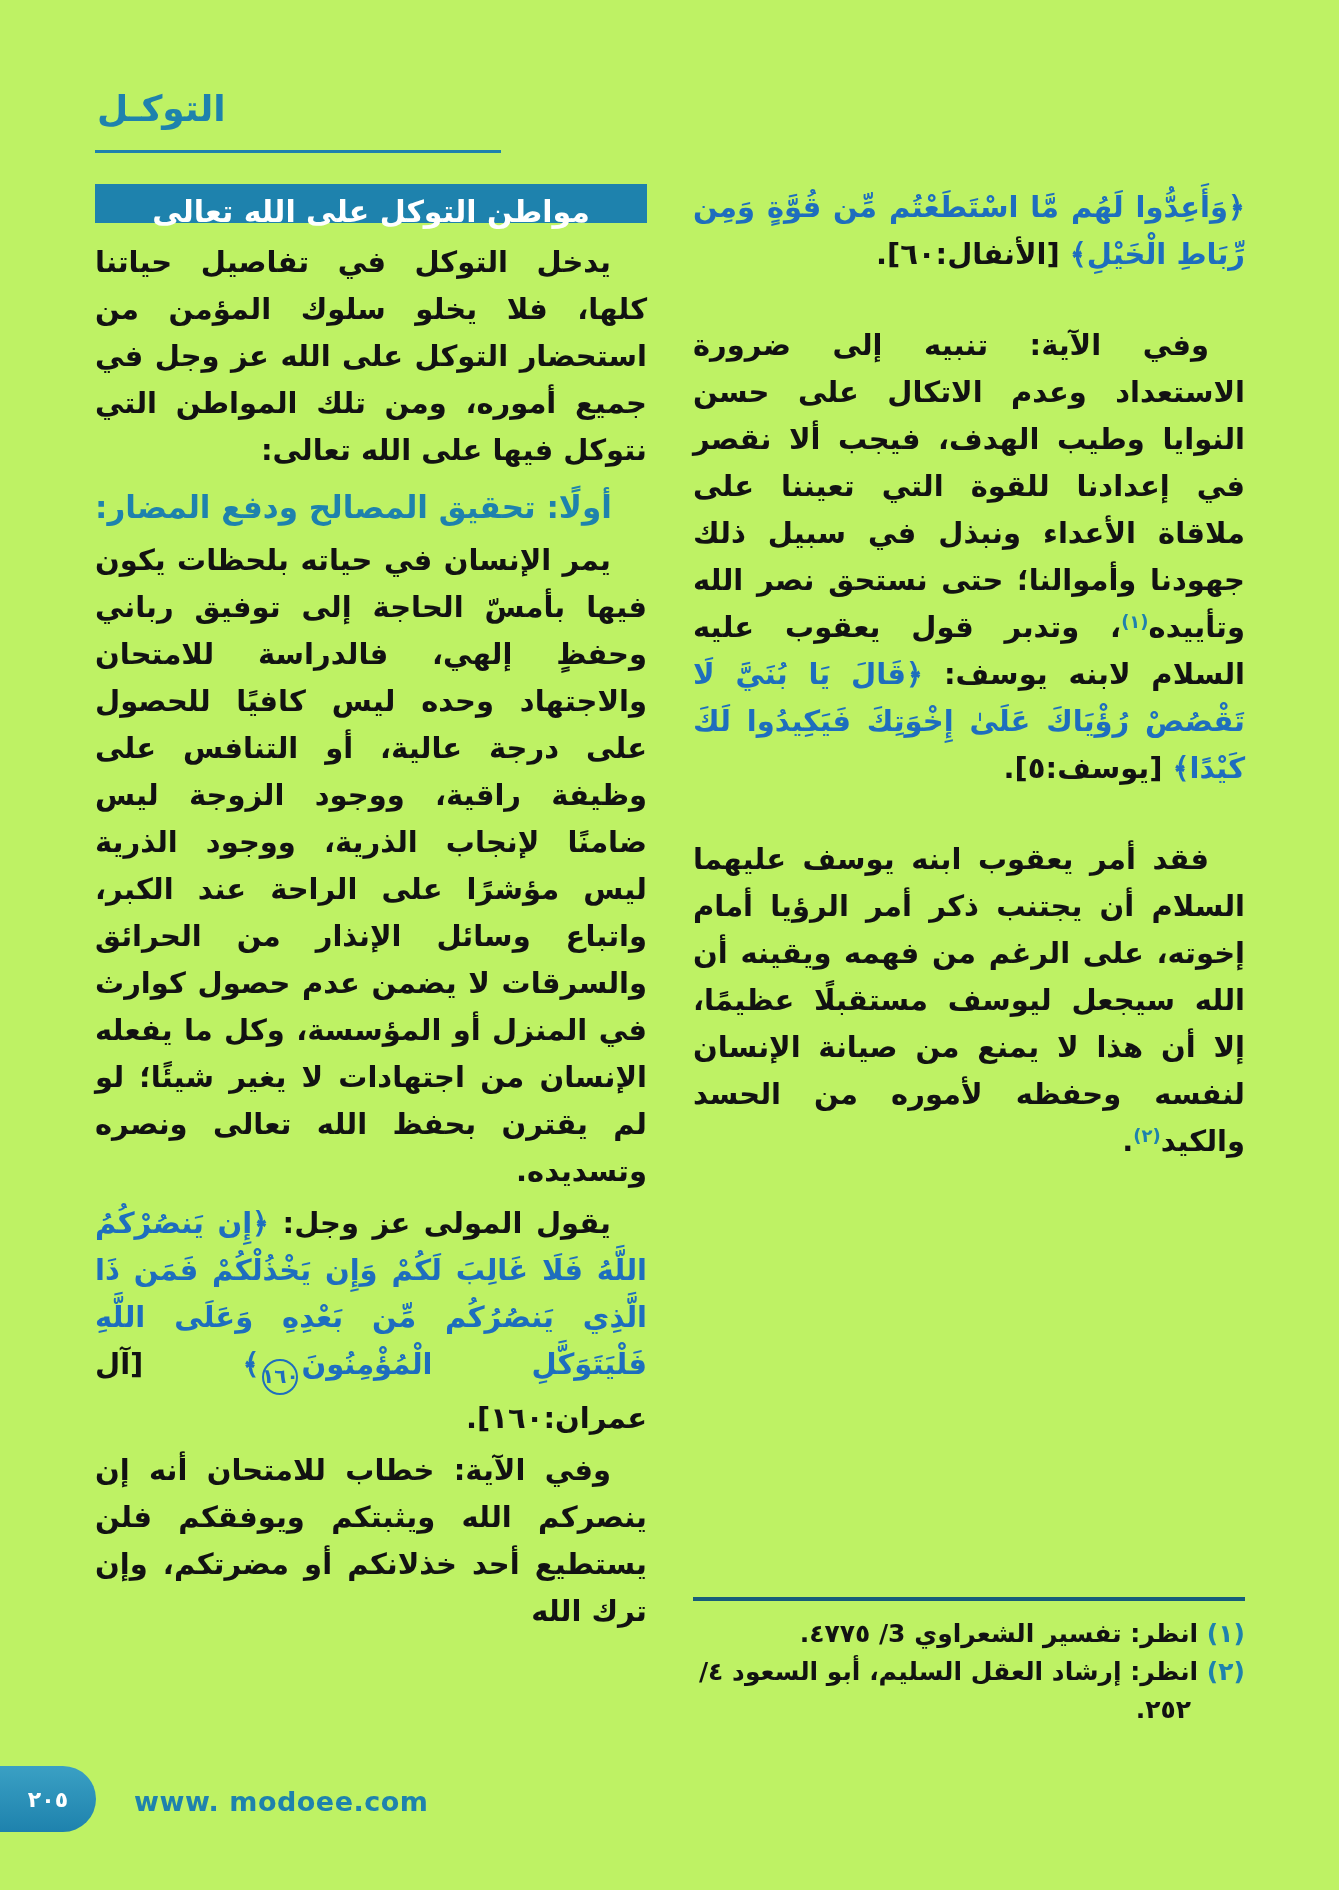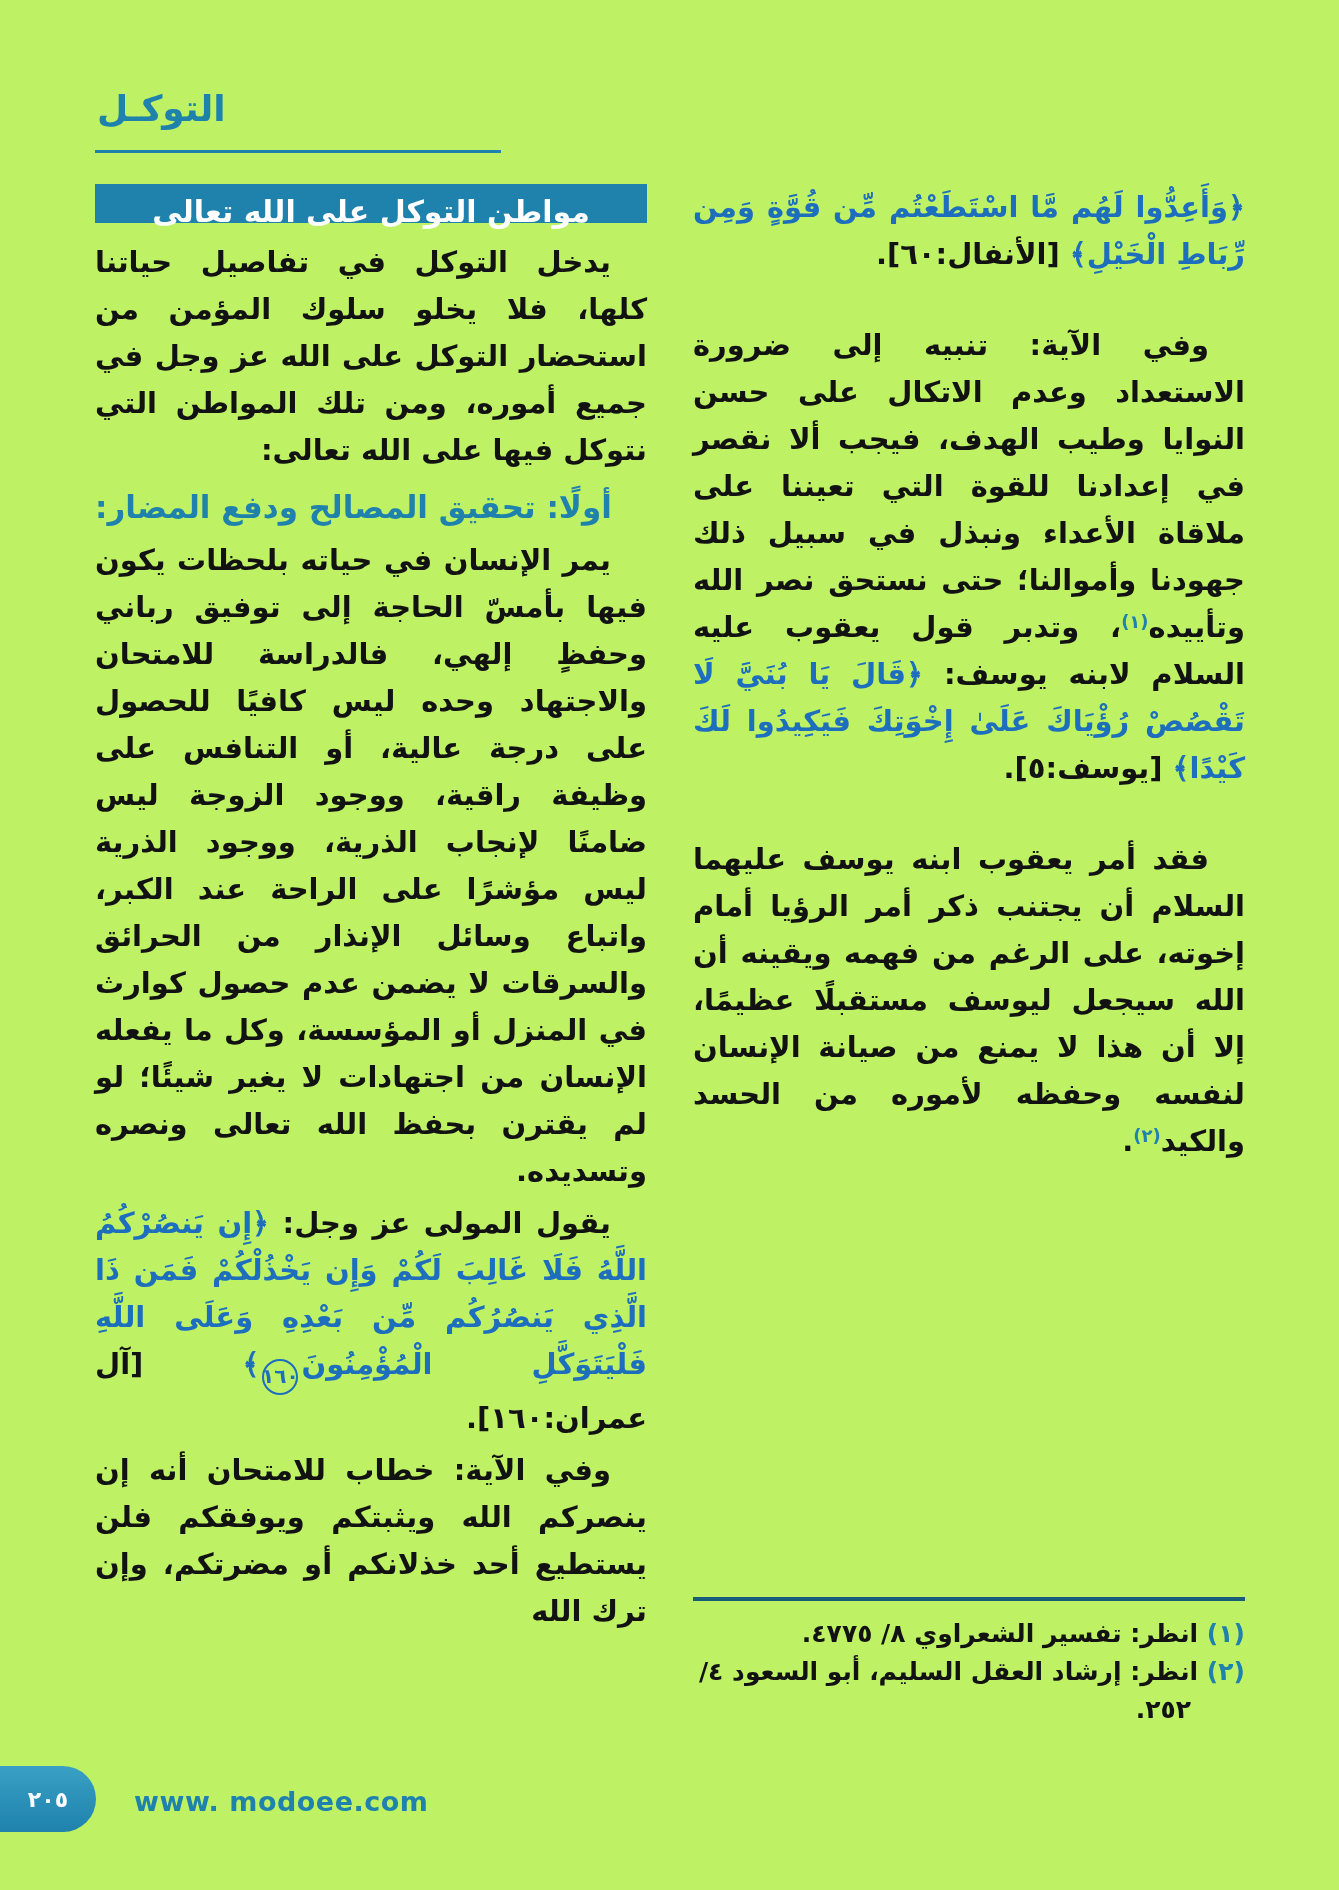--- a/index.html
+++ b/index.html
@@ -97,21 +97,21 @@
 
     <section class="col col-right">
       <p class="para verse-block"><span class="quran">﴿وَأَعِدُّوا لَهُم مَّا اسْتَطَعْتُم مِّن قُوَّةٍ وَمِن رِّبَاطِ الْخَيْلِ﴾</span><span class="verse-ref"> [الأنفال:٦٠].</span></p>
 
       <p class="para"><span>وفي الآية: تنبيه إلى ضرورة الاستعداد وعدم الاتكال على حسن النوايا وطيب الهدف، فيجب ألا نقصر في إعدادنا للقوة التي تعيننا على ملاقاة الأعداء ونبذل في سبيل ذلك جهودنا وأموالنا؛ حتى نستحق نصر الله وتأييده</span><sup class="fnref">(١)</sup><span>، وتدبر قول يعقوب عليه السلام لابنه يوسف: </span><span class="quran">﴿قَالَ يَا بُنَيَّ لَا تَقْصُصْ رُؤْيَاكَ عَلَىٰ إِخْوَتِكَ فَيَكِيدُوا لَكَ كَيْدًا﴾</span><span class="verse-ref"> [يوسف:٥].</span></p>
 
       <p class="para"><span>فقد أمر يعقوب ابنه يوسف عليهما السلام أن يجتنب ذكر أمر الرؤيا أمام إخوته، على الرغم من فهمه ويقينه أن الله سيجعل ليوسف مستقبلًا عظيمًا، إلا أن هذا لا يمنع من صيانة الإنسان لنفسه وحفظه لأموره من الحسد والكيد</span><sup class="fnref">(٢)</sup><span>.</span></p>
 
       <div class="footnotes">
         <div class="fn-rule"></div>
-        <p class="fn"><span class="fn-marker">(١)</span><span> انظر: تفسير الشعراوي ٨/ ٤٧٧٥.</span></p>
+        <p class="fn"><span class="fn-marker">(١)</span><span> انظر: تفسير الشعراوي 3/ ٤٧٧٥.</span></p>
         <p class="fn"><span class="fn-marker">(٢)</span><span> انظر: إرشاد العقل السليم، أبو السعود ٤/ ٢٥٢.</span></p>
       </div>
     </section>
 
     <section class="col col-left">
       <div class="box-title"><span>مواطن التوكل على الله تعالى</span></div>
 
       <p class="para">يدخل التوكل في تفاصيل حياتنا كلها، فلا يخلو سلوك المؤمن من استحضار التوكل على الله عز وجل في جميع أموره، ومن تلك المواطن التي نتوكل فيها على الله تعالى:</p>
 
       <h3 class="subheading">أولًا: تحقيق المصالح ودفع المضار:</h3>

